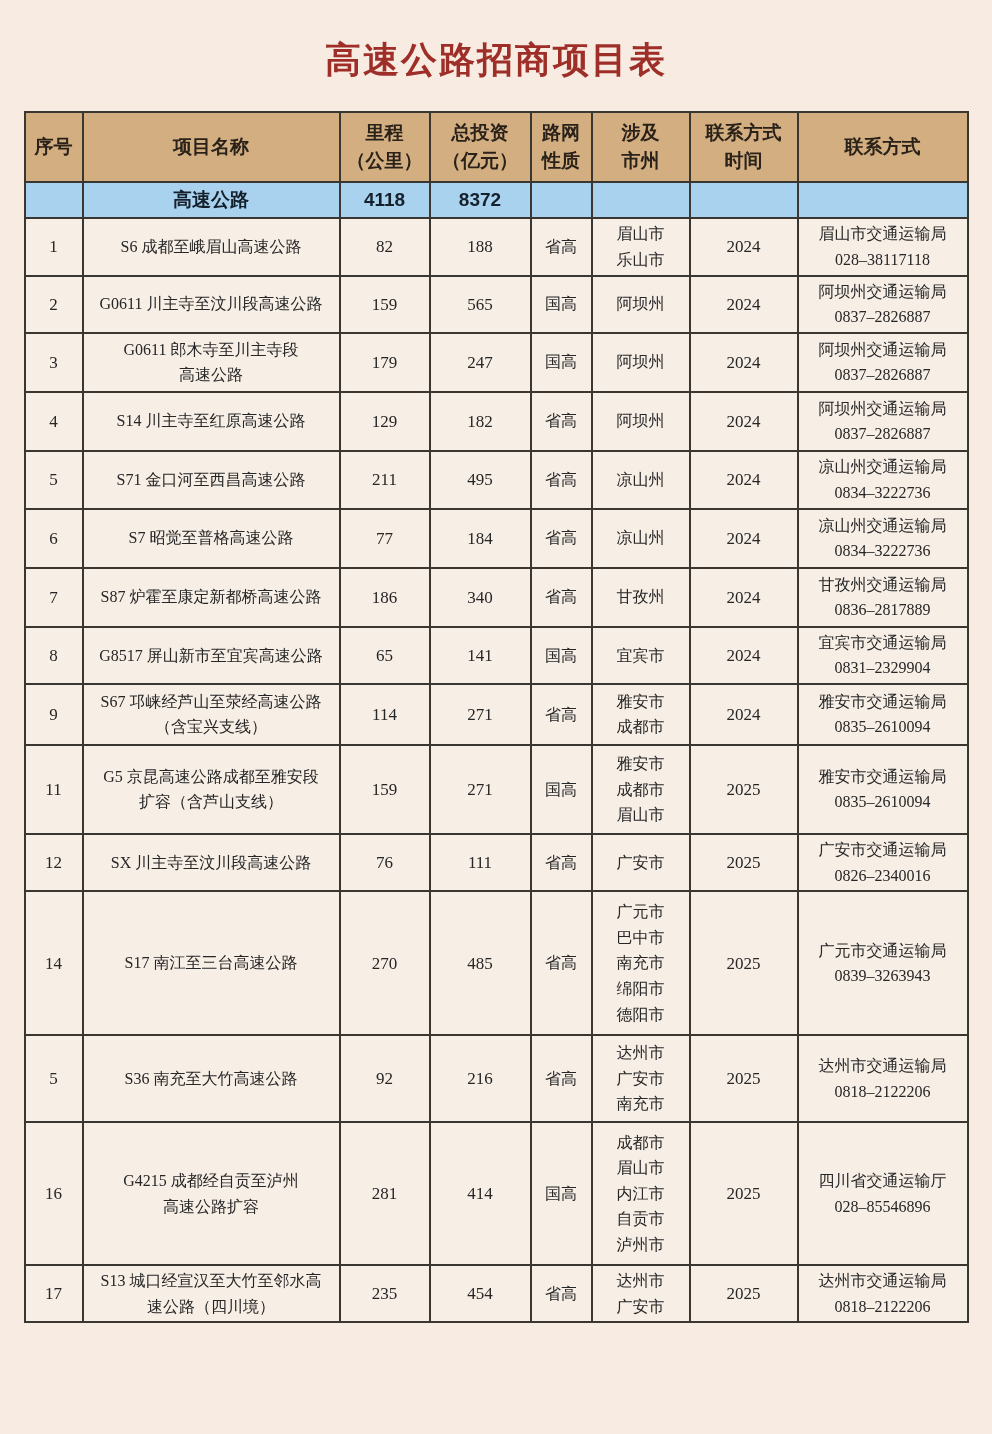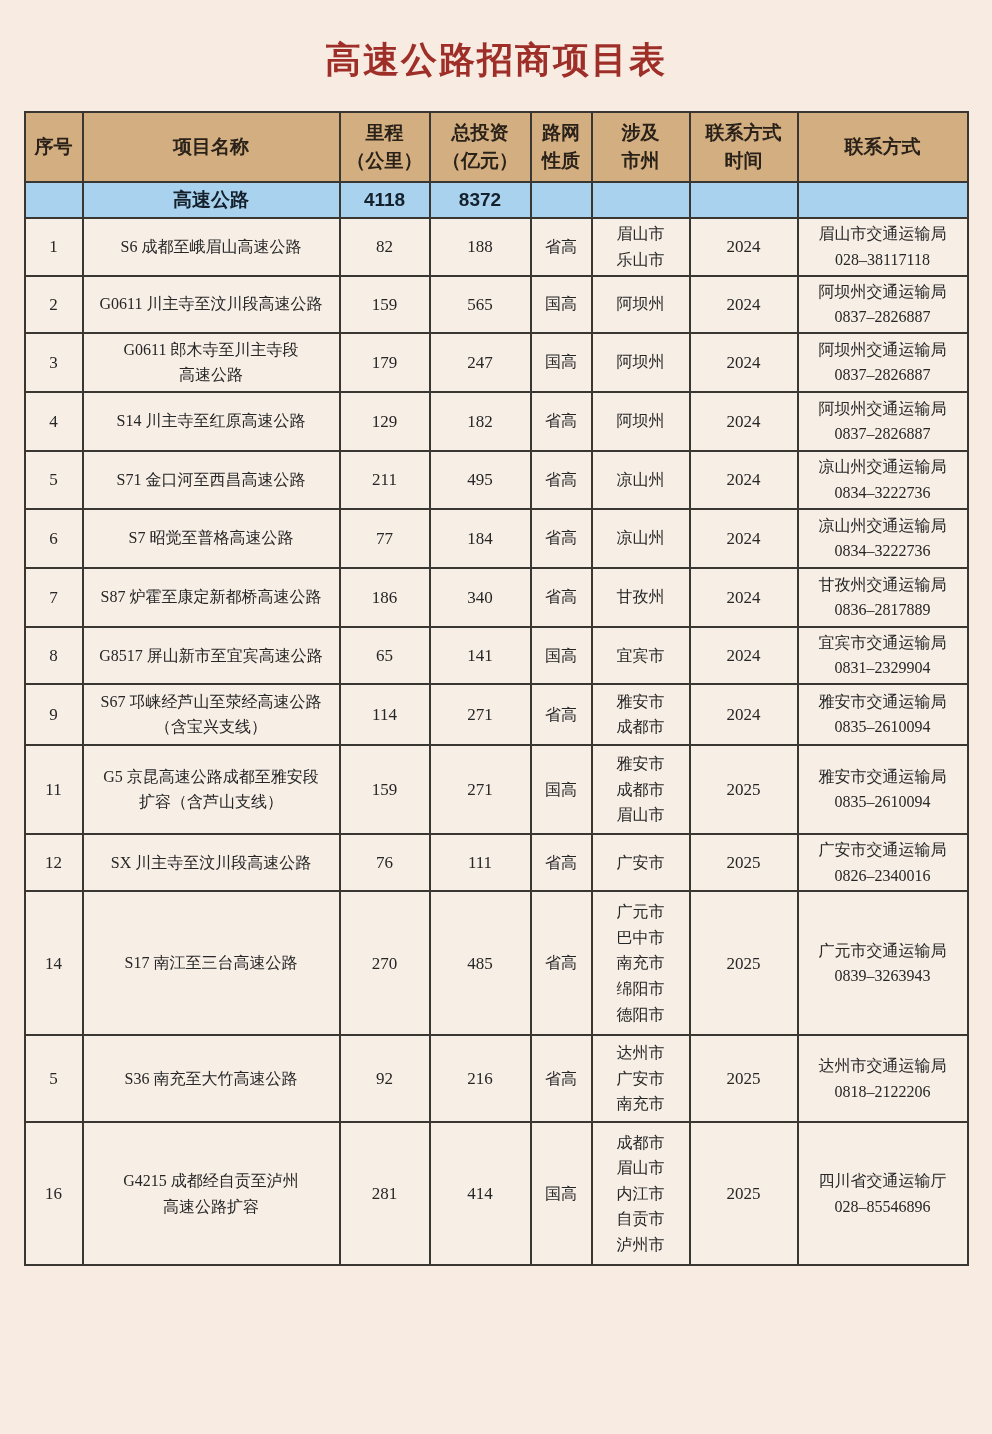--- a/index.html
+++ b/index.html
@@ -245,15 +245,28 @@
         <td>国高</td>
         <td class="ml">成都市
 眉山市
 内江市
 自贡市
 泸州市</td>
         <td class="num">2025</td>
         <td class="ml">四川省交通运输厅
 028–85546896</td>
       </tr>
+      <tr style="height:57px">
+        <td class="num">17</td>
+        <td class="nm">S13 城口经宣汉至大竹至邻水高
+速公路（四川境）</td>
+        <td class="num">235</td>
+        <td class="num">454</td>
+        <td>省高</td>
+        <td class="ml">达州市
+广安市</td>
+        <td class="num">2025</td>
+        <td class="ml">达州市交通运输局
+0818–2122206</td>
+      </tr>
     </tbody>
   </table>
 </div>
 
 </body></html>

